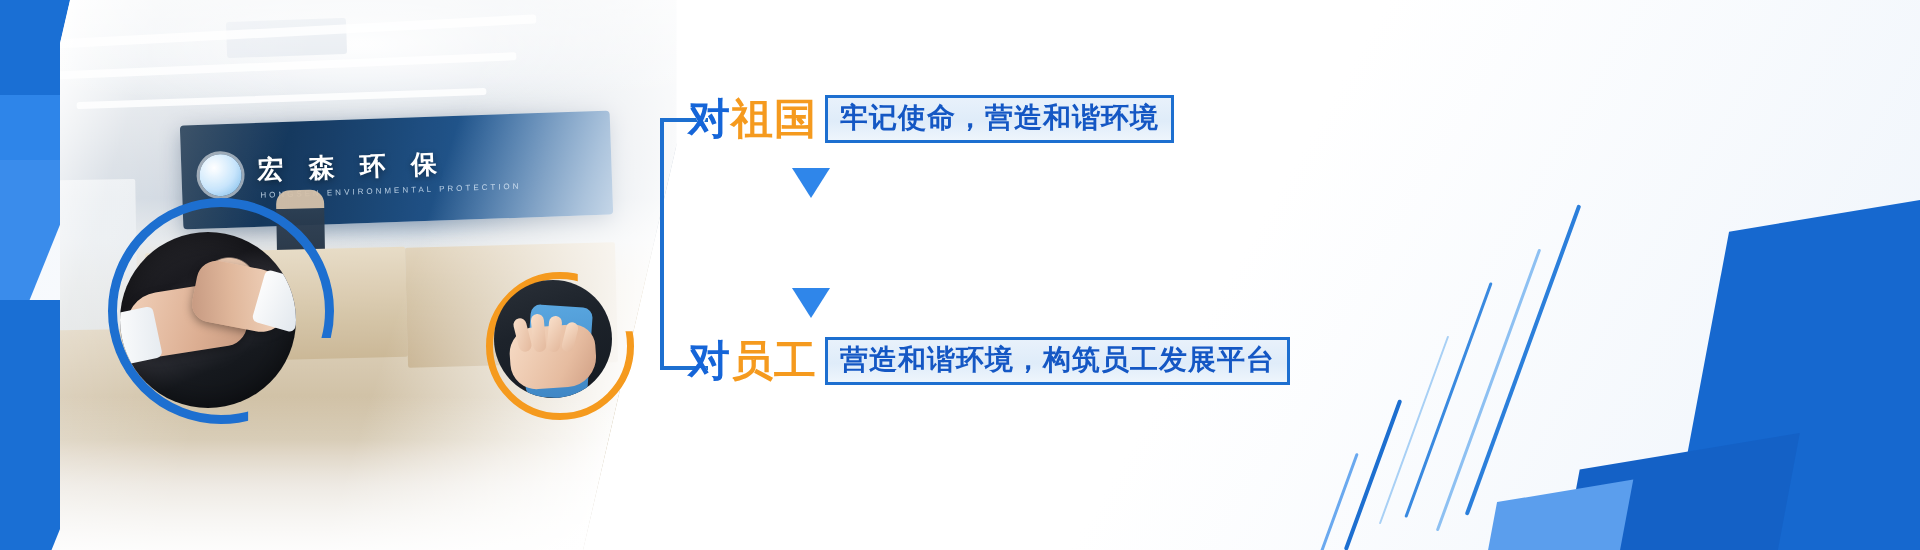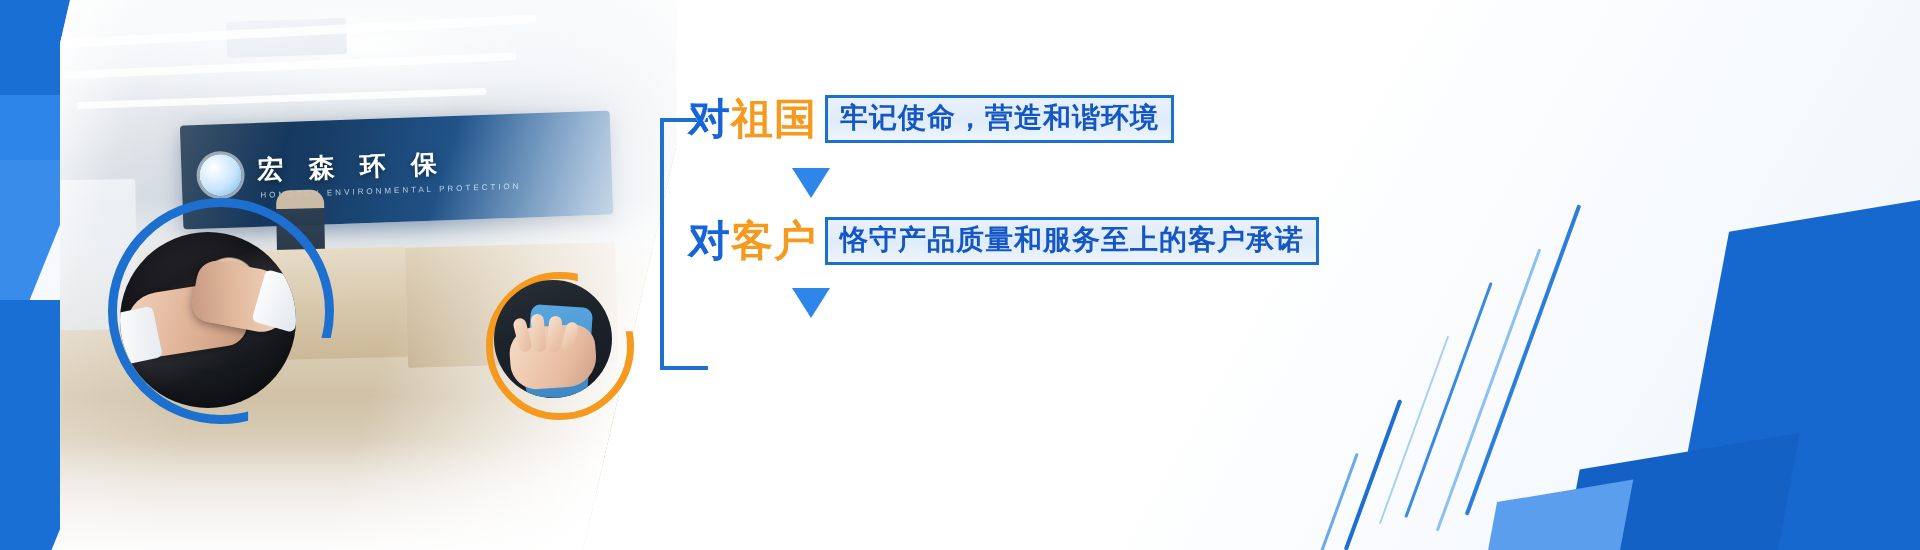--- a/index.html
+++ b/index.html
@@ -324,25 +324,25 @@
     <div class="row r1">
       <div class="lead">
         <span class="dui">对</span><span class="key">祖国</span>
       </div>
       <div class="chip">牢记使命，营造和谐环境</div>
     </div>
 
     <div class="arrow-cap c1"></div>
     <div class="arrow a1"></div>
 
-    <div class="row r2">
-      <div class="lead">
-        <span class="dui">对</span><span class="key">客户</span>
-      </div>
-      <div class="chip">恪守产品质量和服务至上的客户承诺</div>
-    </div>
 
     <div class="arrow-cap c2"></div>
     <div class="arrow a2"></div>
 
+    <div class="row r3">
+      <div class="lead">
+        <span class="dui">对</span><span class="key">员工</span>
+      </div>
+      <div class="chip">营造和谐环境，构筑员工发展平台</div>
+    </div>
 
   </div>
 </div>
 
 </body></html>

